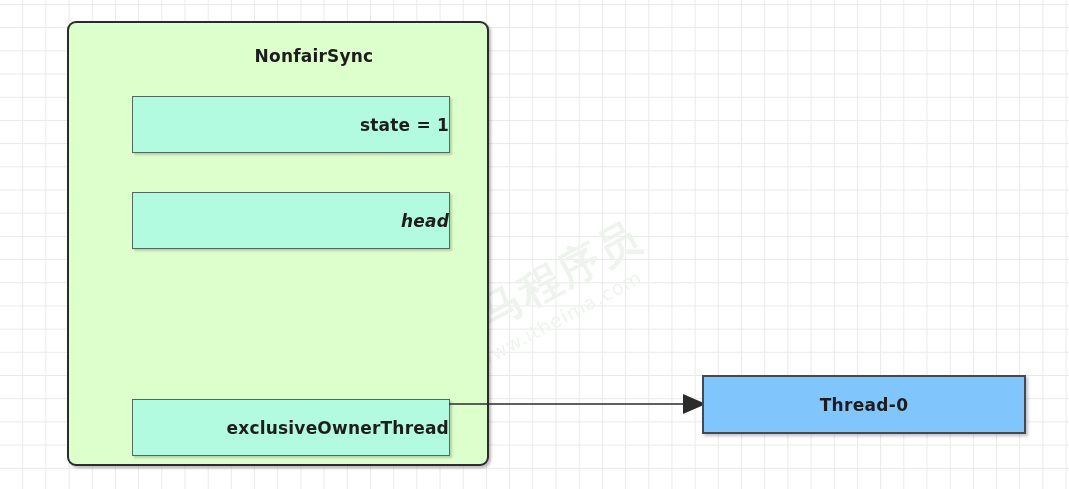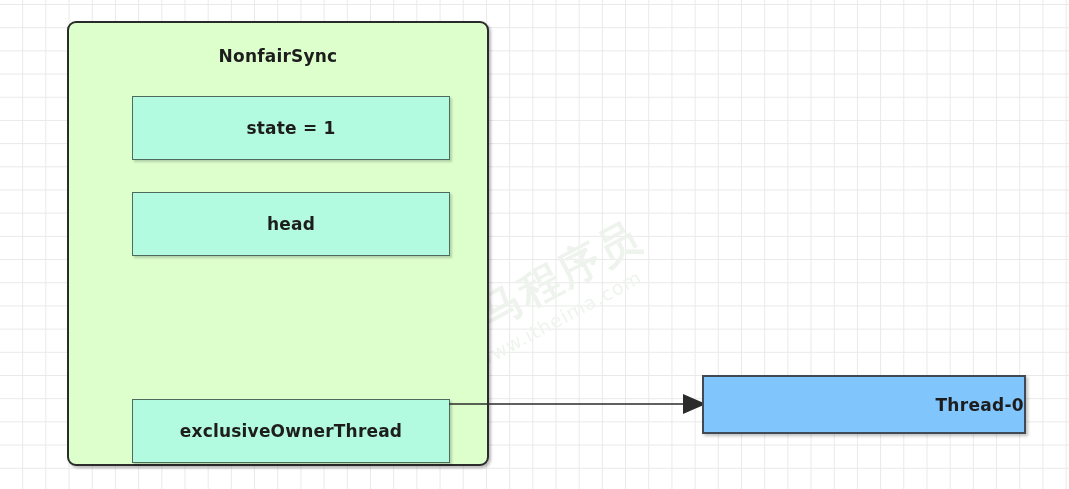--- a/index.html
+++ b/index.html
@@ -70,46 +70,47 @@
   .sync-title {
     position: absolute;
     left: 0;
     top: 23px;
     width: 100%;
     text-align: center;
     font-size: 17px;
     font-weight: bold;
     color: #1d1d1d;
     letter-spacing: 0.2px;
+    padding-left: 36px;
   }
 
   
   .field-box {
     position: absolute;
     left: 63px;
     width: 318px;
-    height: 64px;
+    height: 57px;
     box-sizing: border-box;
     background: #b3fbe0;
     border: 1.5px solid #4e6b5e;
     box-shadow: 2px 2px 2px rgba(0,0,0,0.18);
     display: flex;
     align-items: center;
-    justify-content: center;
+    justify-content: flex-end;
   }
   .field-label {
     font-size: 17px;
     font-weight: bold;
     color: #1d1d1d;
     letter-spacing: 0.2px;
     white-space: nowrap;
   }
 
   .fb-0 { top: 73px; }
-  .fb-1 { top: 169px; }
+  .fb-1 { top: 169px; font-style: italic; }
   .fb-2 { top: 262px; }
   .fb-3 { top: 355px; margin-top: 21px; }
 
   
   .connector {
     position: absolute;
     left: 440px;
     top: 380px;
     width: 275px;
     height: 48px;
@@ -123,21 +124,21 @@
     left: 702px;
     top: 375px;
     width: 324px;
     height: 59px;
     box-sizing: border-box;
     background: #80c5fb;
     border: 2px solid #3f4a55;
     box-shadow: 2px 2px 3px rgba(0,0,0,0.25);
     display: flex;
     align-items: center;
-    justify-content: flex-end;
+    justify-content: center;
   }
   .thread-label {
     font-size: 17px;
     font-weight: bold;
     color: #1d1d1d;
     letter-spacing: 0.3px;
   }
 </style>
 </head>
 <body>

